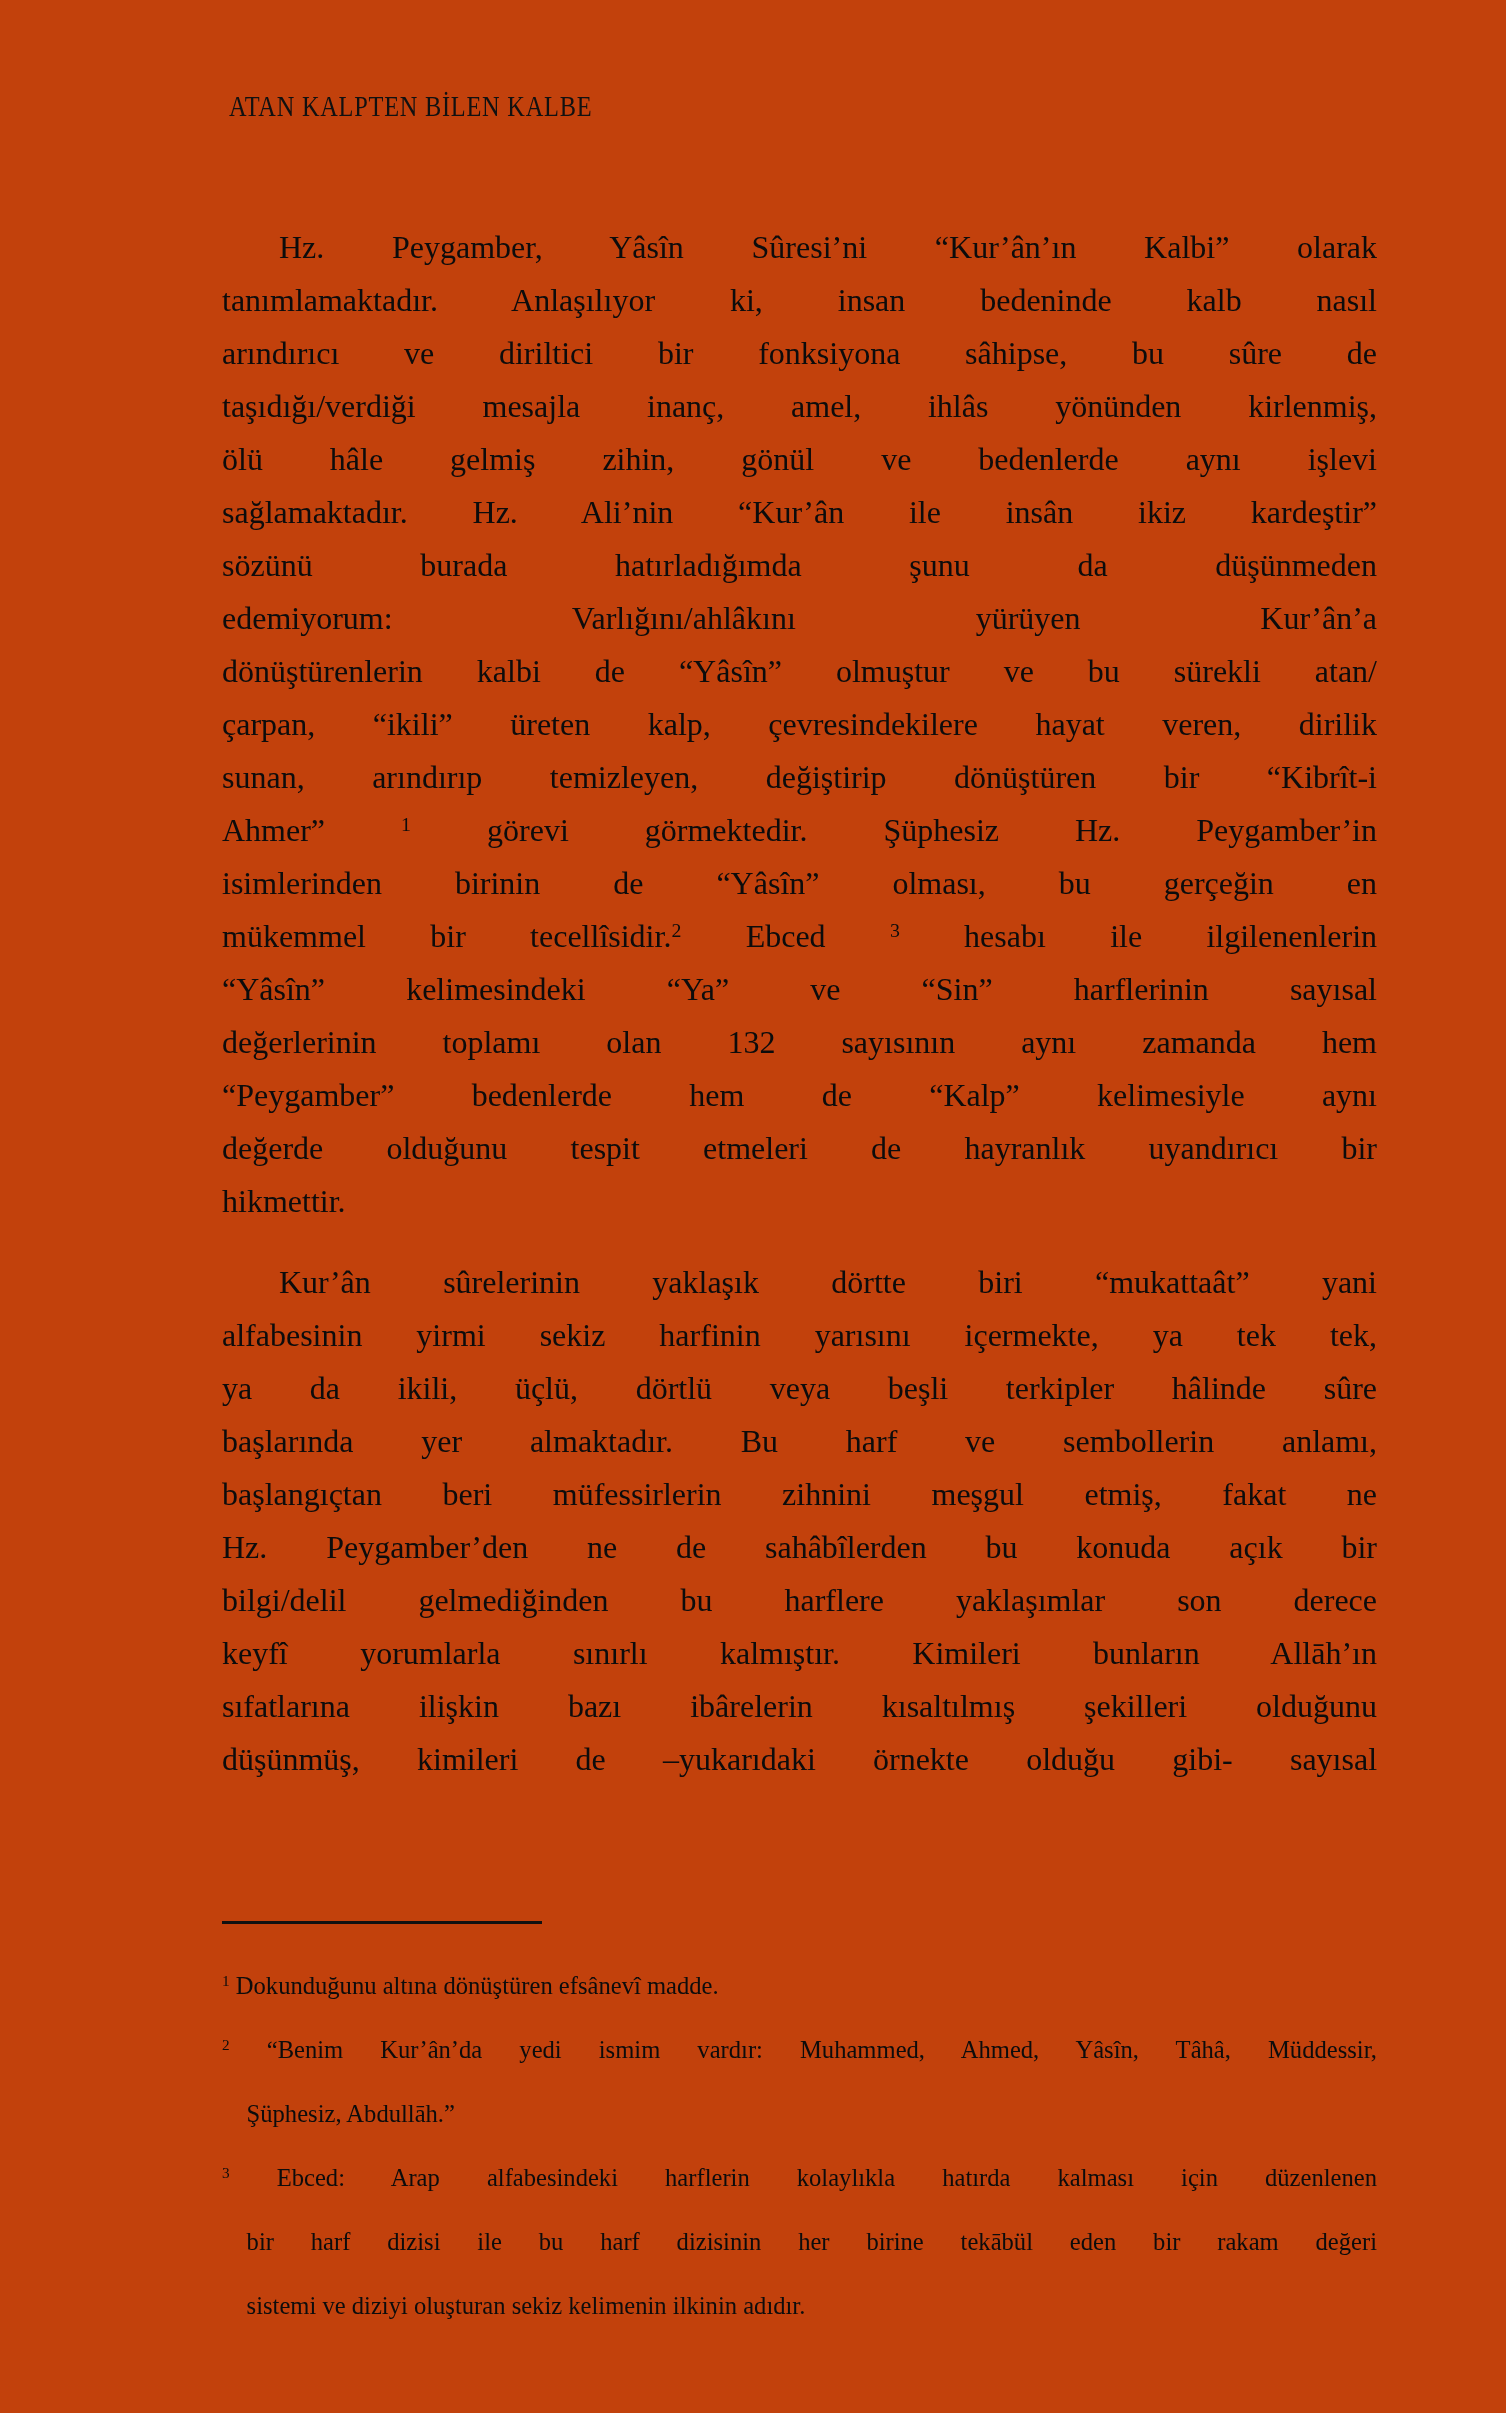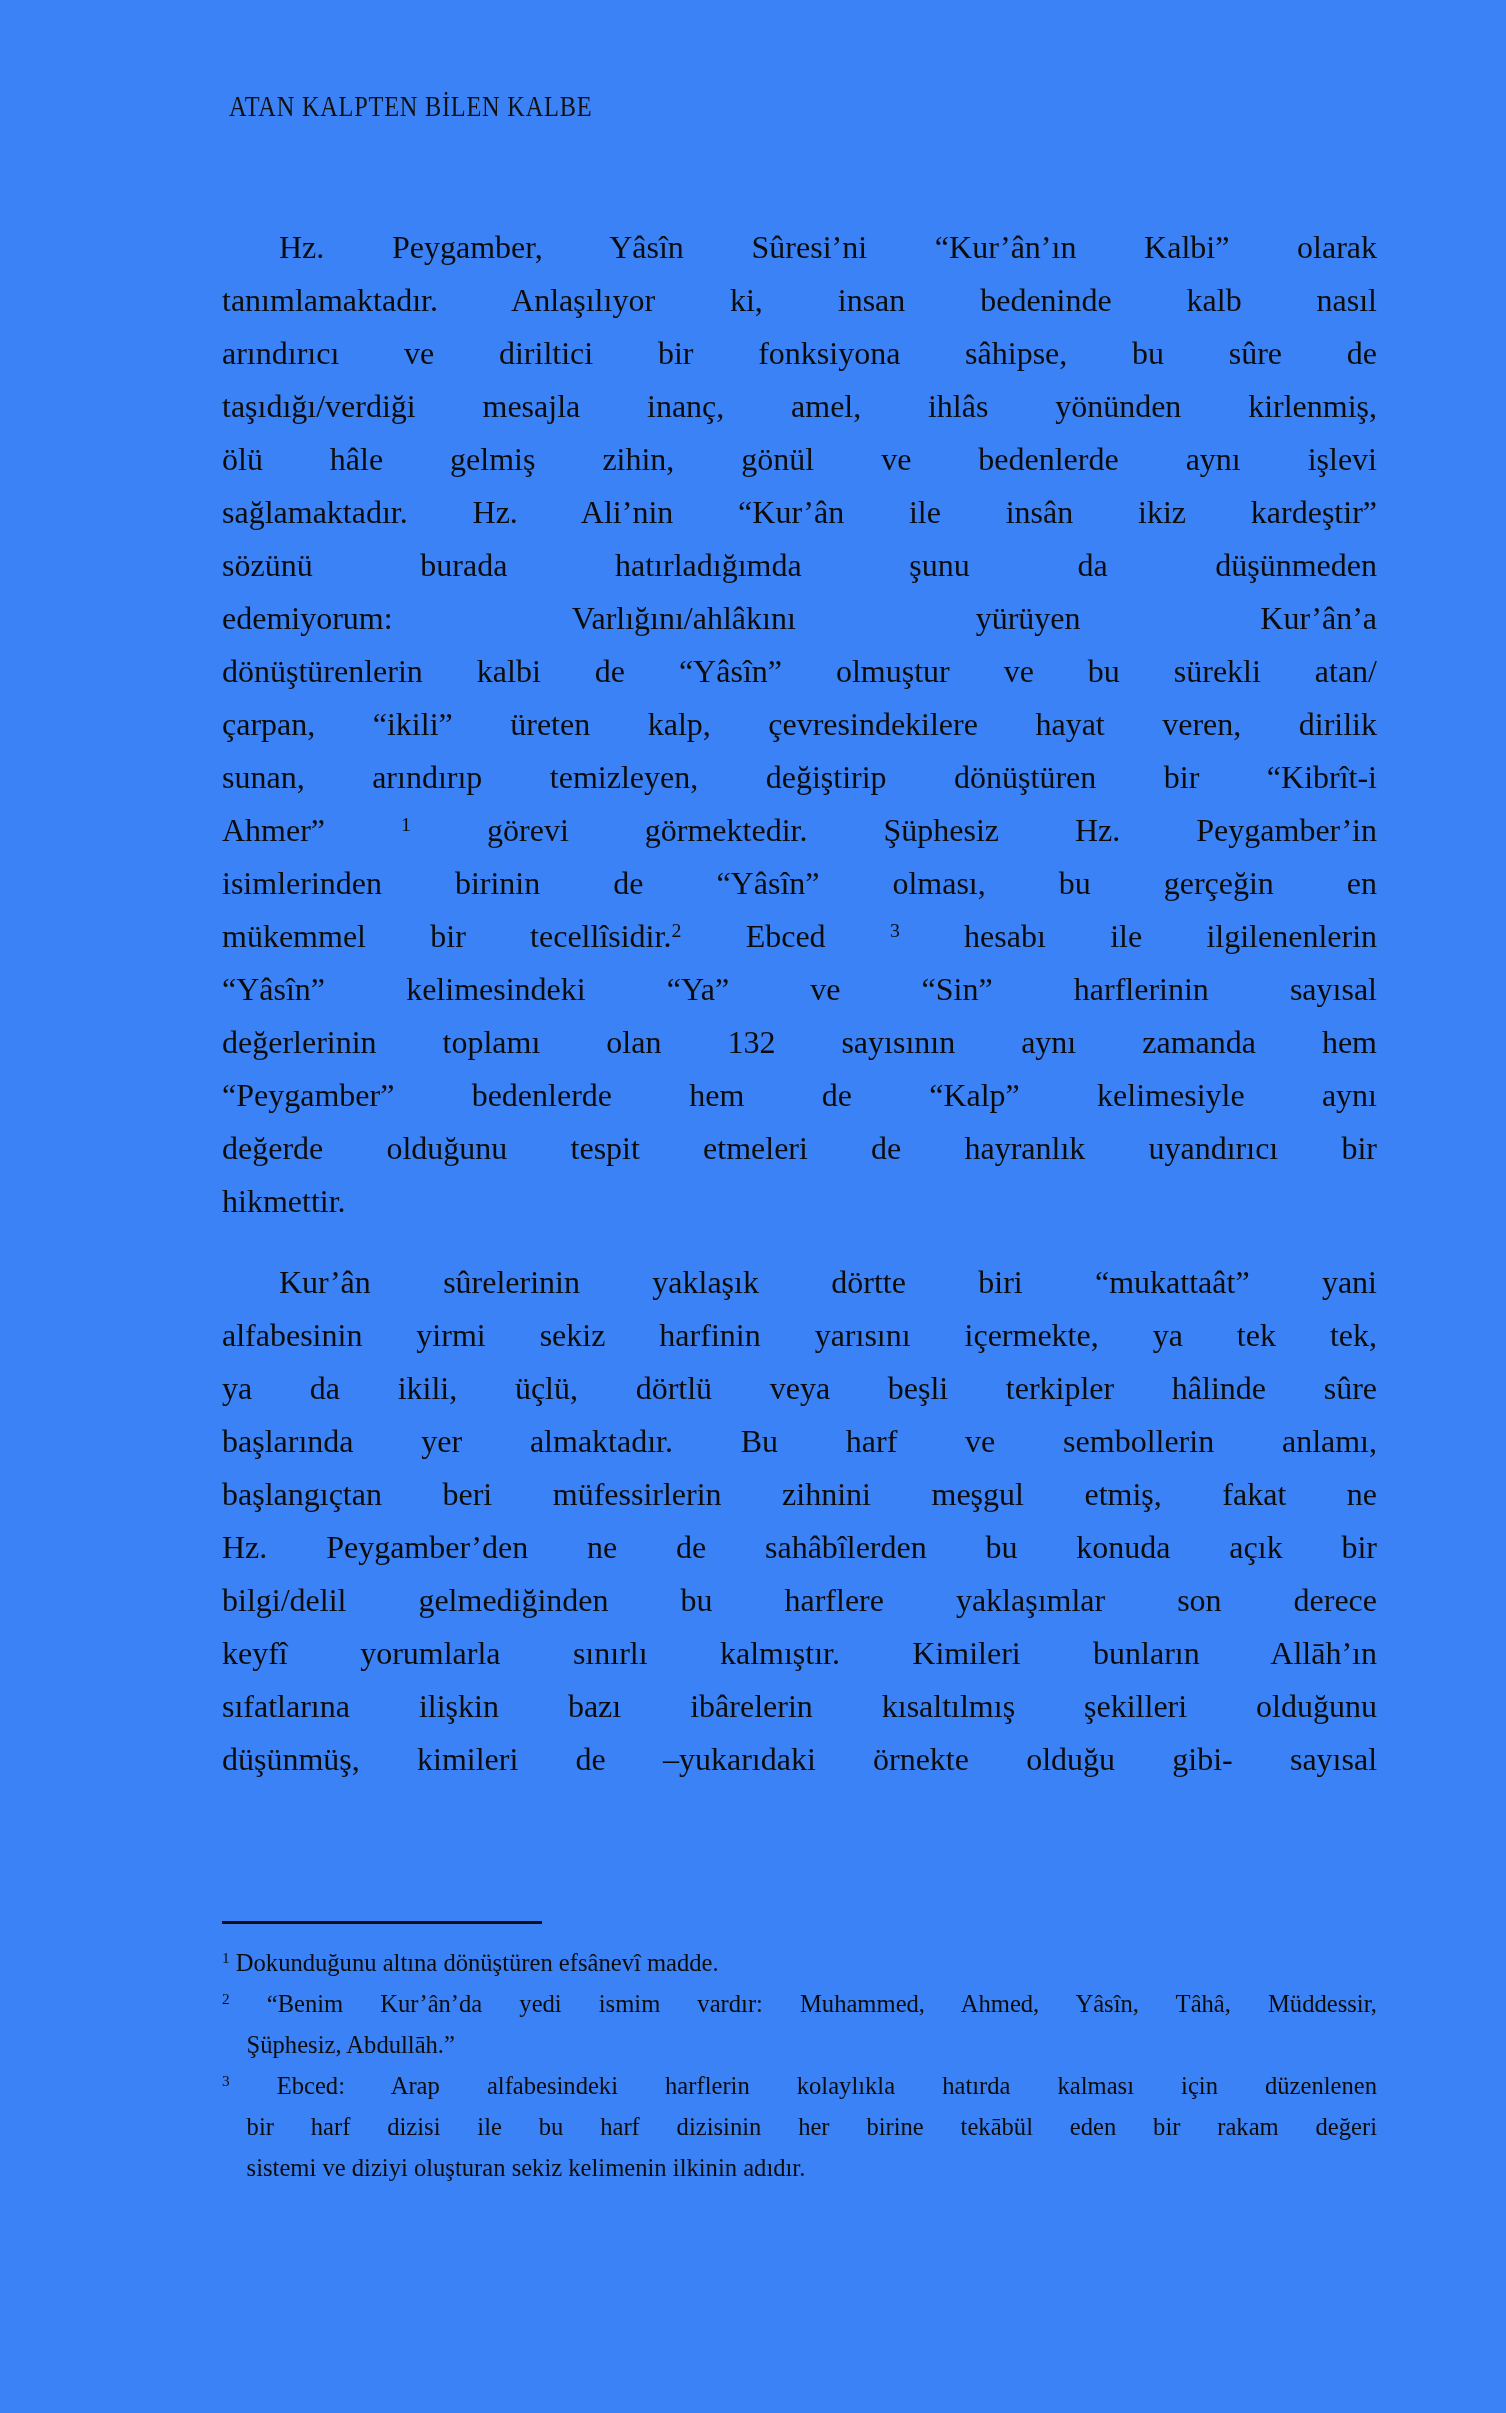--- a/index.html
+++ b/index.html
@@ -4,21 +4,21 @@
 <style>
   html, body {
     margin: 0;
     padding: 0;
     background: #ffffff;
   }
   .page {
     position: relative;
     width: 1507px;
     height: 2413px;
-    background: #3b82f6;
+    background: #c2410c;
     color: #0a0a0a;
     font-family: "Liberation Serif", "DejaVu Serif", serif;
     overflow: hidden;
   }
   .running-head {
     position: absolute;
     left: 229px;
     top: 90px;
     font-size: 29px;
     letter-spacing: 0.9px;
@@ -69,20 +69,21 @@
     width: 1155px;
     font-size: 24.6px;
     line-height: 41px;
     color: #0c0c0c;
   }
   .fn-line {
     text-align: justify;
     text-align-last: justify;
     text-justify: inter-word;
     height: 41px;
+    margin-top: 23px;
   }
   .fn-line.no-just { text-align-last: left; }
   .fn-line.cont { padding-left: 24.6px; }
 </style>
 </head>
 <body>
 
 <div class="page">
   <div class="running-head">ATAN KALPTEN BİLEN KALBE</div>
 

